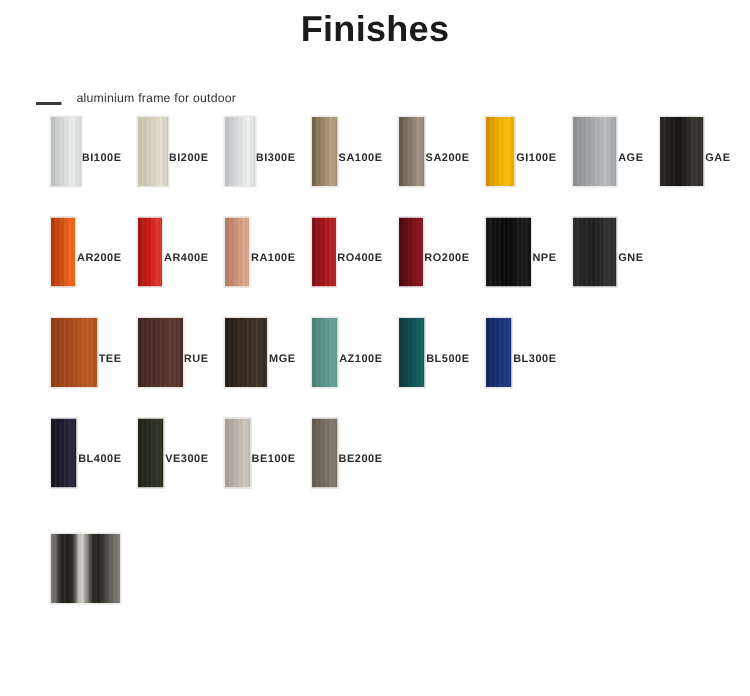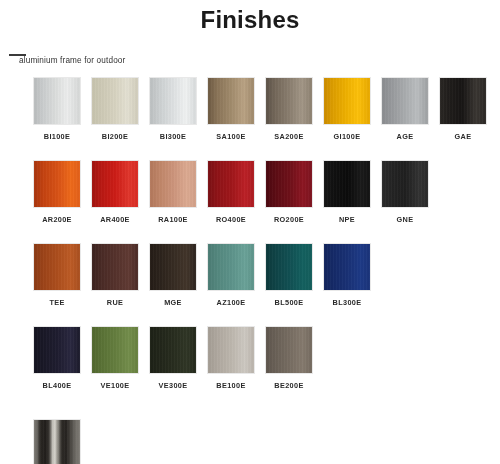--- a/index.html
+++ b/index.html
@@ -34,24 +34,23 @@
     padding-top: 8px;
     line-height: 24px;
   }
 
   
   .section {
     position: relative;
   }
   .section-header {
     display: flex;
-    align-items: flex-start;
-    padding-left: 9px;
+    align-items: flex-end;
+    padding-left: 24px;
     height: 16px;
-    flex-direction: column;
   }
   .section-rule {
     width: 17px;
     height: 2px;
     background: #3a3a3a;
     flex: 0 0 auto;
   }
   .section-label {
     font-size: 8.2px;
     color: #333333;
@@ -72,21 +71,21 @@
   
   .swatch-row {
     display: flex;
     padding-left: 33px;
     margin-top: 7px;
   }
   .swatch-cell {
     width: 48px;
     margin-right: 10px;
     display: flex;
-    flex-direction: column;
+    flex-direction: row;
     align-items: center;
   }
   .swatch-chip {
     width: 48px;
     height: 48px;
     box-sizing: border-box;
     border: 1px solid #e8e8e8;
     position: relative;
     overflow: hidden;
   }
@@ -224,24 +223,20 @@
           <div class="swatch-label">BL300E</div>
         </div>
       </div>
     <div class="row-gap"></div>
     <div class="swatch-row">
         <div class="swatch-cell">
           <div class="swatch-chip" style="background: linear-gradient(90deg, rgb(20, 19, 31) 0%, rgb(25, 24, 39) 22%, rgb(31, 29, 48) 52%, rgb(42, 40, 64) 80%, rgb(28, 27, 43) 100%);"></div>
           <div class="swatch-label">BL400E</div>
         </div>
         <div class="swatch-cell">
-          <div class="swatch-chip" style="background: linear-gradient(90deg, rgb(81, 104, 47) 0%, rgb(90, 114, 54) 22%, rgb(101, 126, 63) 52%, rgb(115, 141, 75) 80%, rgb(103, 128, 63) 100%);"></div>
-          <div class="swatch-label">VE100E</div>
-        </div>
-        <div class="swatch-cell">
           <div class="swatch-chip" style="background: linear-gradient(90deg, rgb(29, 33, 22) 0%, rgb(34, 38, 26) 22%, rgb(40, 45, 31) 52%, rgb(48, 54, 38) 80%, rgb(35, 40, 27) 100%);"></div>
           <div class="swatch-label">VE300E</div>
         </div>
         <div class="swatch-cell">
           <div class="swatch-chip" style="background: linear-gradient(90deg, rgb(164, 157, 148) 0%, rgb(176, 169, 160) 22%, rgb(189, 183, 174) 52%, rgb(205, 200, 193) 80%, rgb(186, 180, 172) 100%);"></div>
           <div class="swatch-label">BE100E</div>
         </div>
         <div class="swatch-cell">
           <div class="swatch-chip" style="background: linear-gradient(90deg, rgb(95, 86, 77) 0%, rgb(106, 97, 87) 22%, rgb(119, 109, 98) 52%, rgb(133, 122, 110) 80%, rgb(116, 106, 95) 100%);"></div>
           <div class="swatch-label">BE200E</div>

